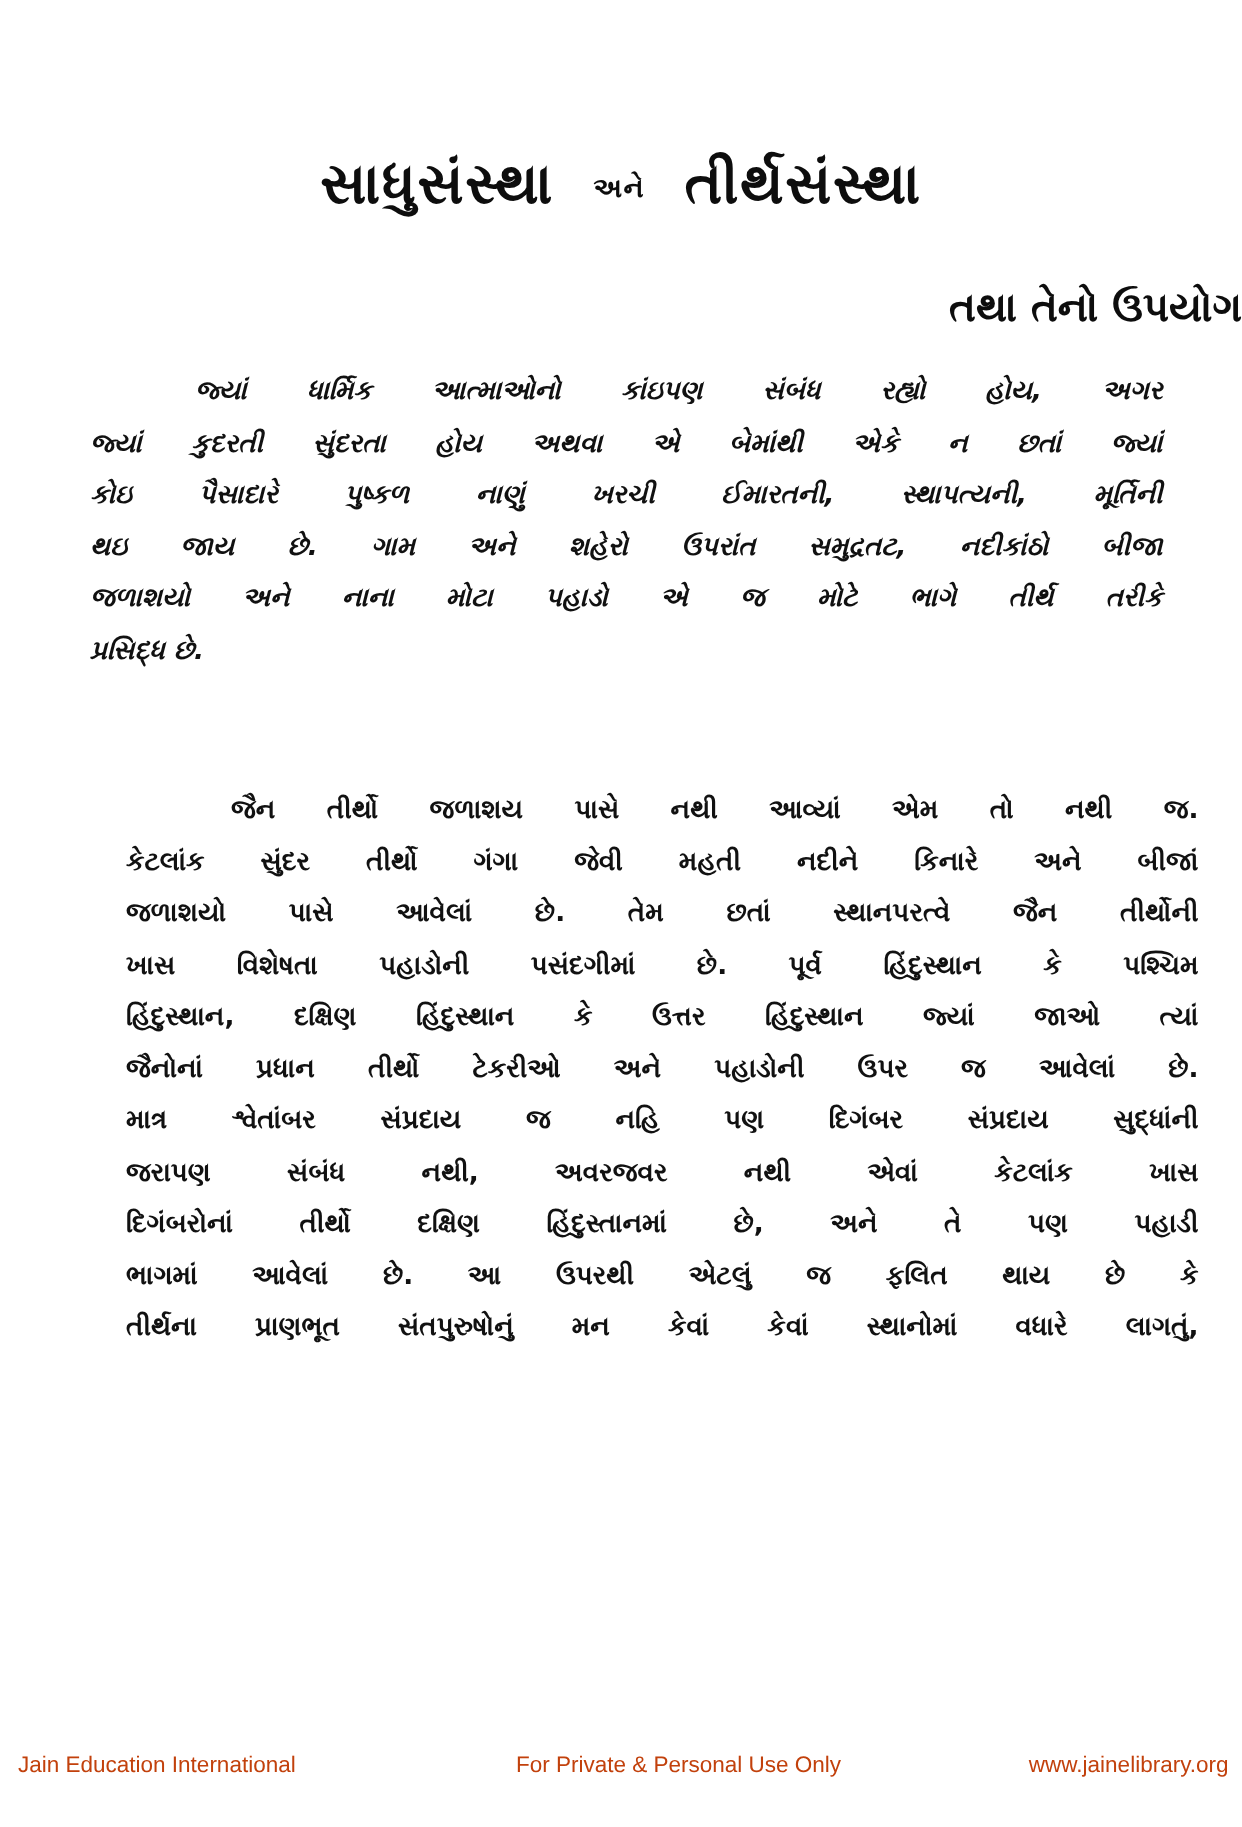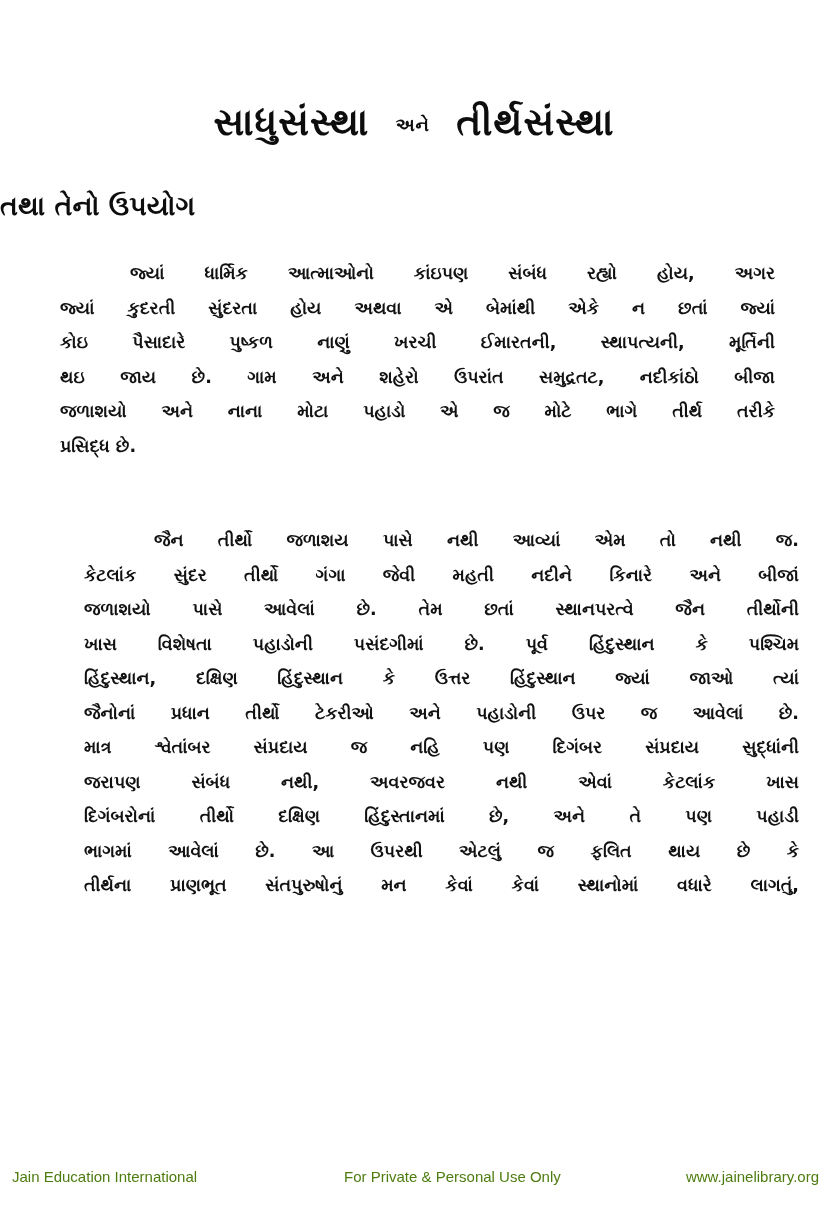--- a/index.html
+++ b/index.html
@@ -2,31 +2,31 @@
 <html><head>
 <meta charset="utf-8">
 <style>
   html, body { margin: 0; padding: 0; background: #ffffff; }
   body { width: 828px; height: 1218px; position: relative; overflow: hidden;
          font-family: "DejaVu Sans", sans-serif; color: #111; }
   .page { position: absolute; left: 0; top: 0; width: 828px; height: 1218px; }
   .title { position: absolute; top: 100px; left: 0; width: 828px; text-align: center;
            font-size: 38px; font-weight: bold; letter-spacing: 1px; color: #0d0d0d; }
   .title .small { font-size: 18px; font-weight: bold; margin: 0 12px; vertical-align: 4px; }
-  .subtitle { position: absolute; top: 190px; left: 0; width: 828px; text-align: left;
+  .subtitle { position: absolute; top: 190px; left: 0; width: 828px; text-align: right;
               font-size: 27px; font-weight: bold; color: #0d0d0d; }
   .para { position: absolute; left: 60px; width: 715px; font-size: 17.5px; font-weight: bold;
           line-height: 34.5px; color: #111; }
   .line { display: block; white-space: nowrap; text-align: justify; text-align-last: justify; height: 34.5px; }
   .line.last { text-align-last: left; }
   .line.indent { padding-left: 70px; }
-  #para1 { top: 256px; }
+  #para1 { top: 244px; font-style: italic; }
   #para2 { top: 523px; margin-left: 24px; }
   .footer { position: absolute; top: 1168px; font-family: "Liberation Sans", sans-serif;
-            font-size: 15px; color: #4d7c0f; }
+            font-size: 15px; color: #c2410c; }
   #footer-left { left: 12px; }
   #footer-center { left: 316px; margin-left: 28px; }
   #footer-right { right: 9px; }
 </style>
 </head>
 <body>
 
 <div class="page">
   <div class="title">
     <span>સાધુસંસ્થા</span>

